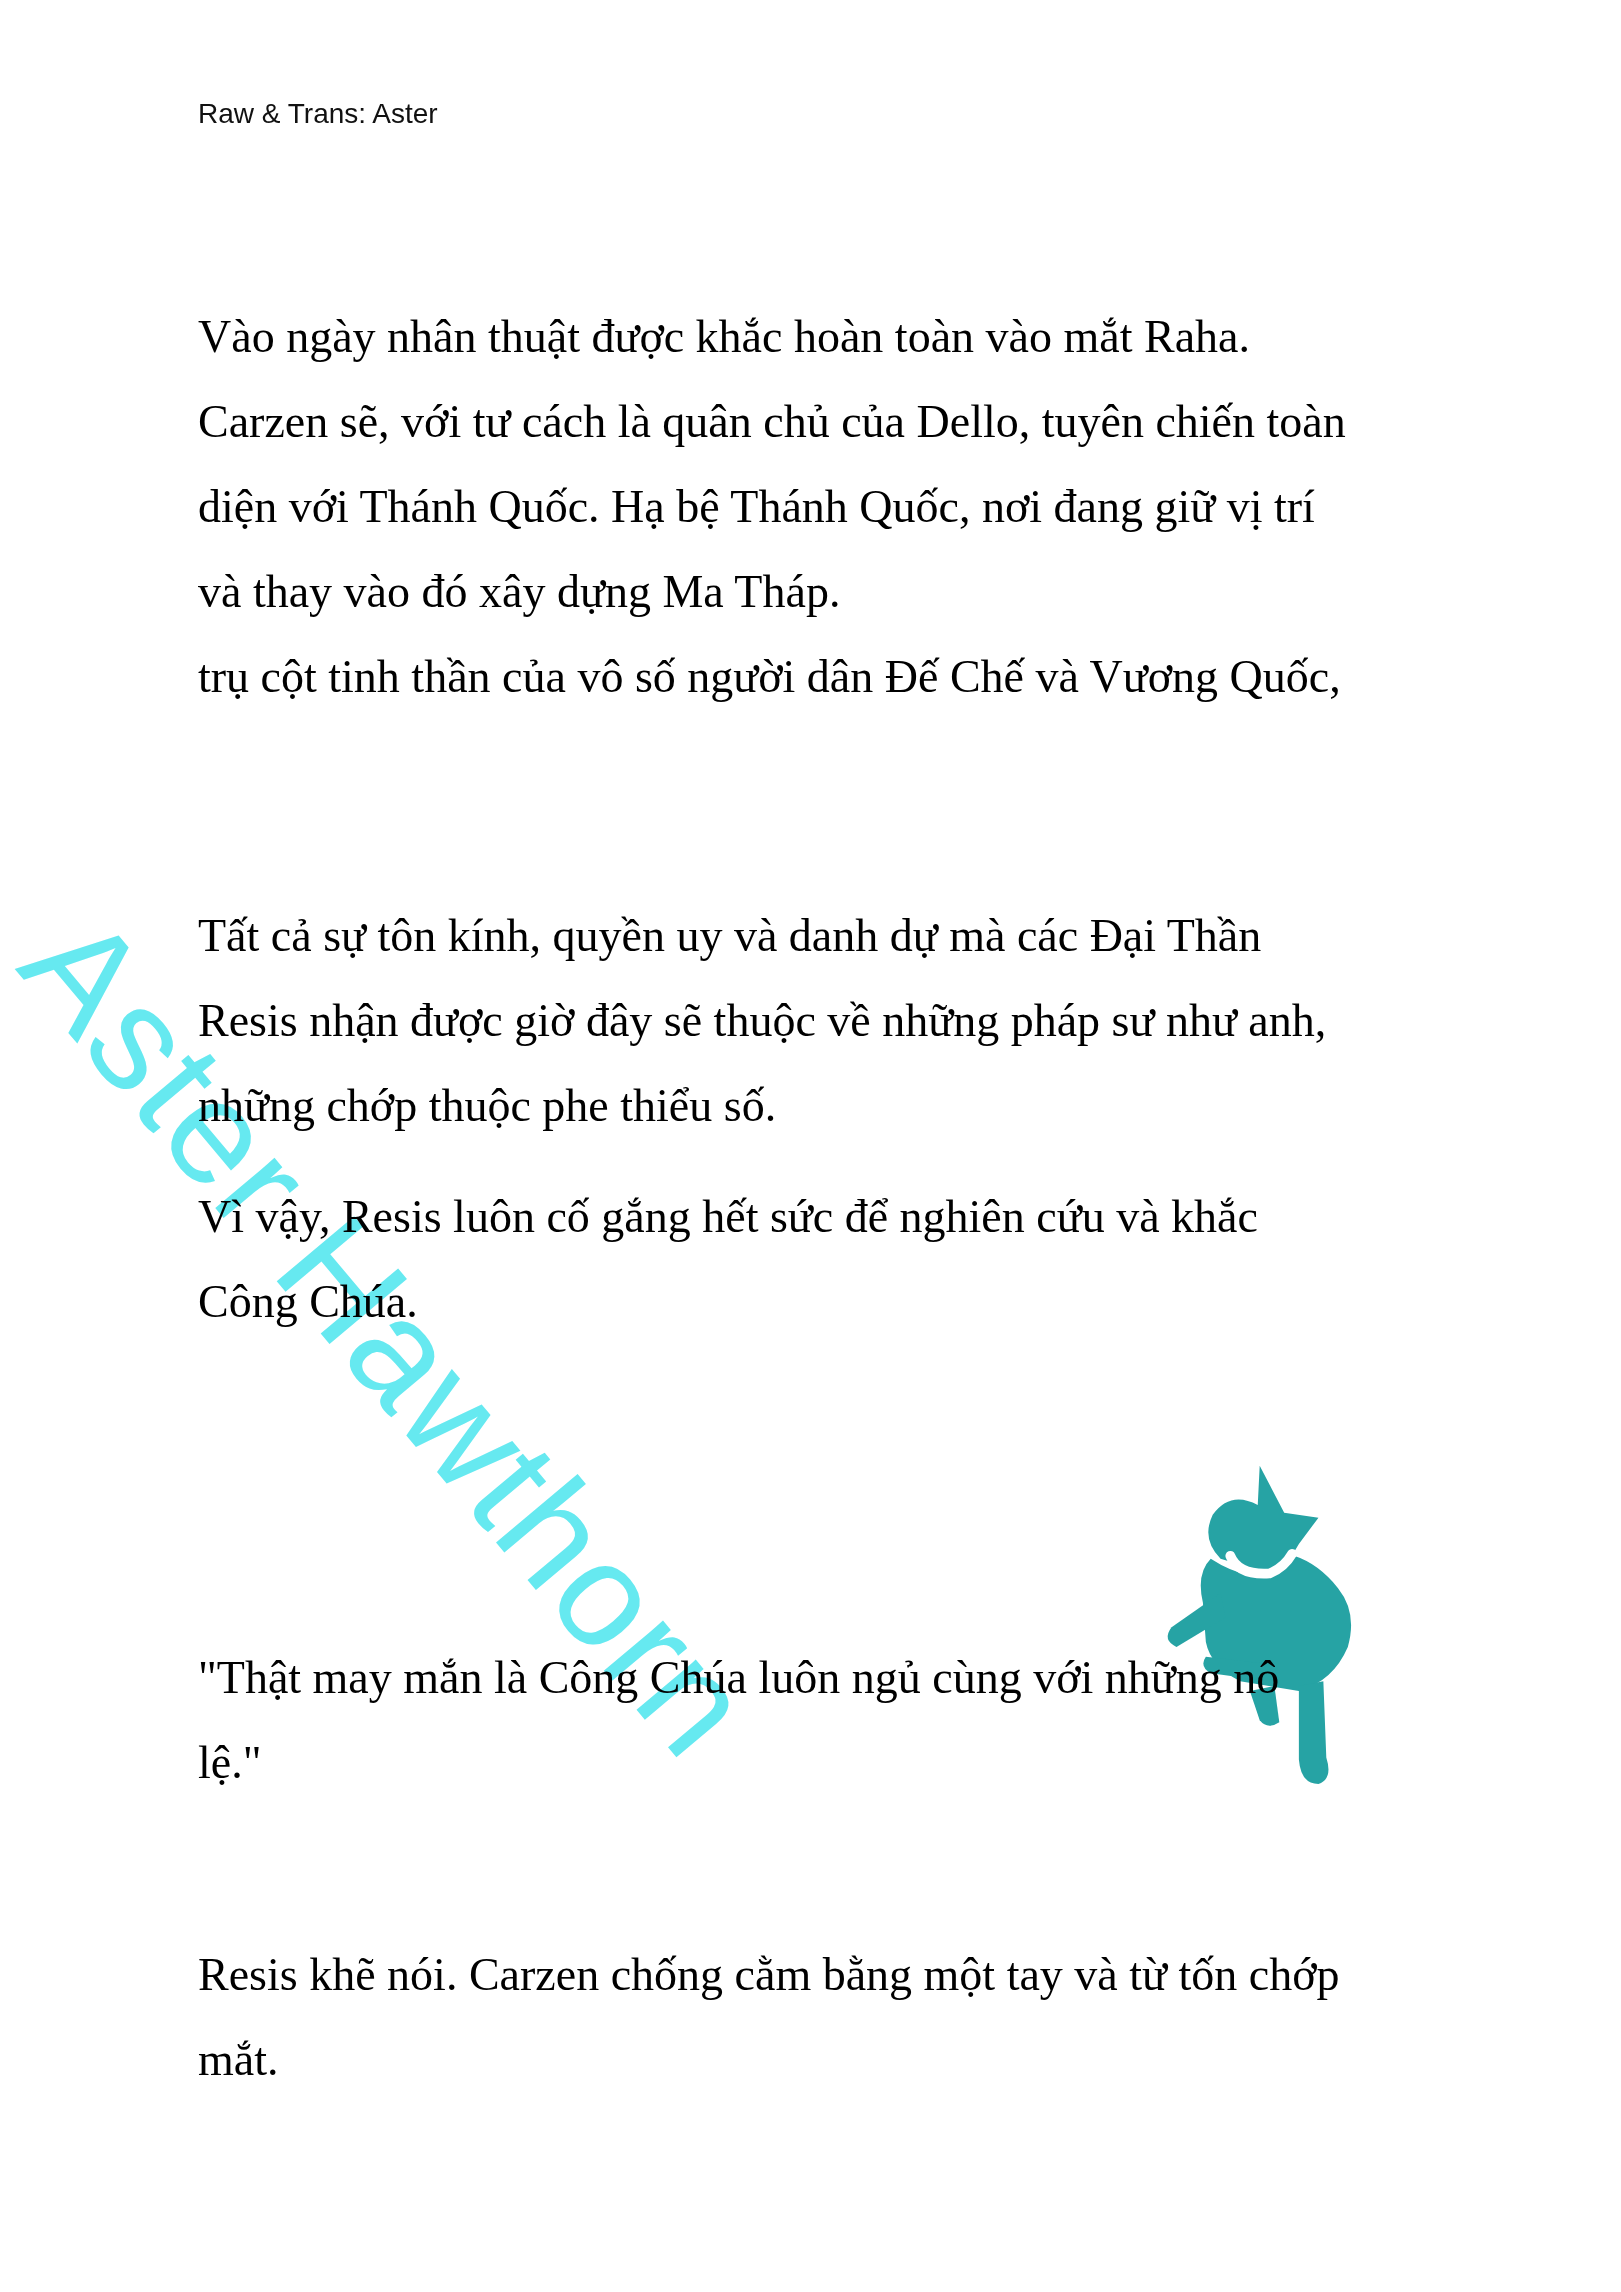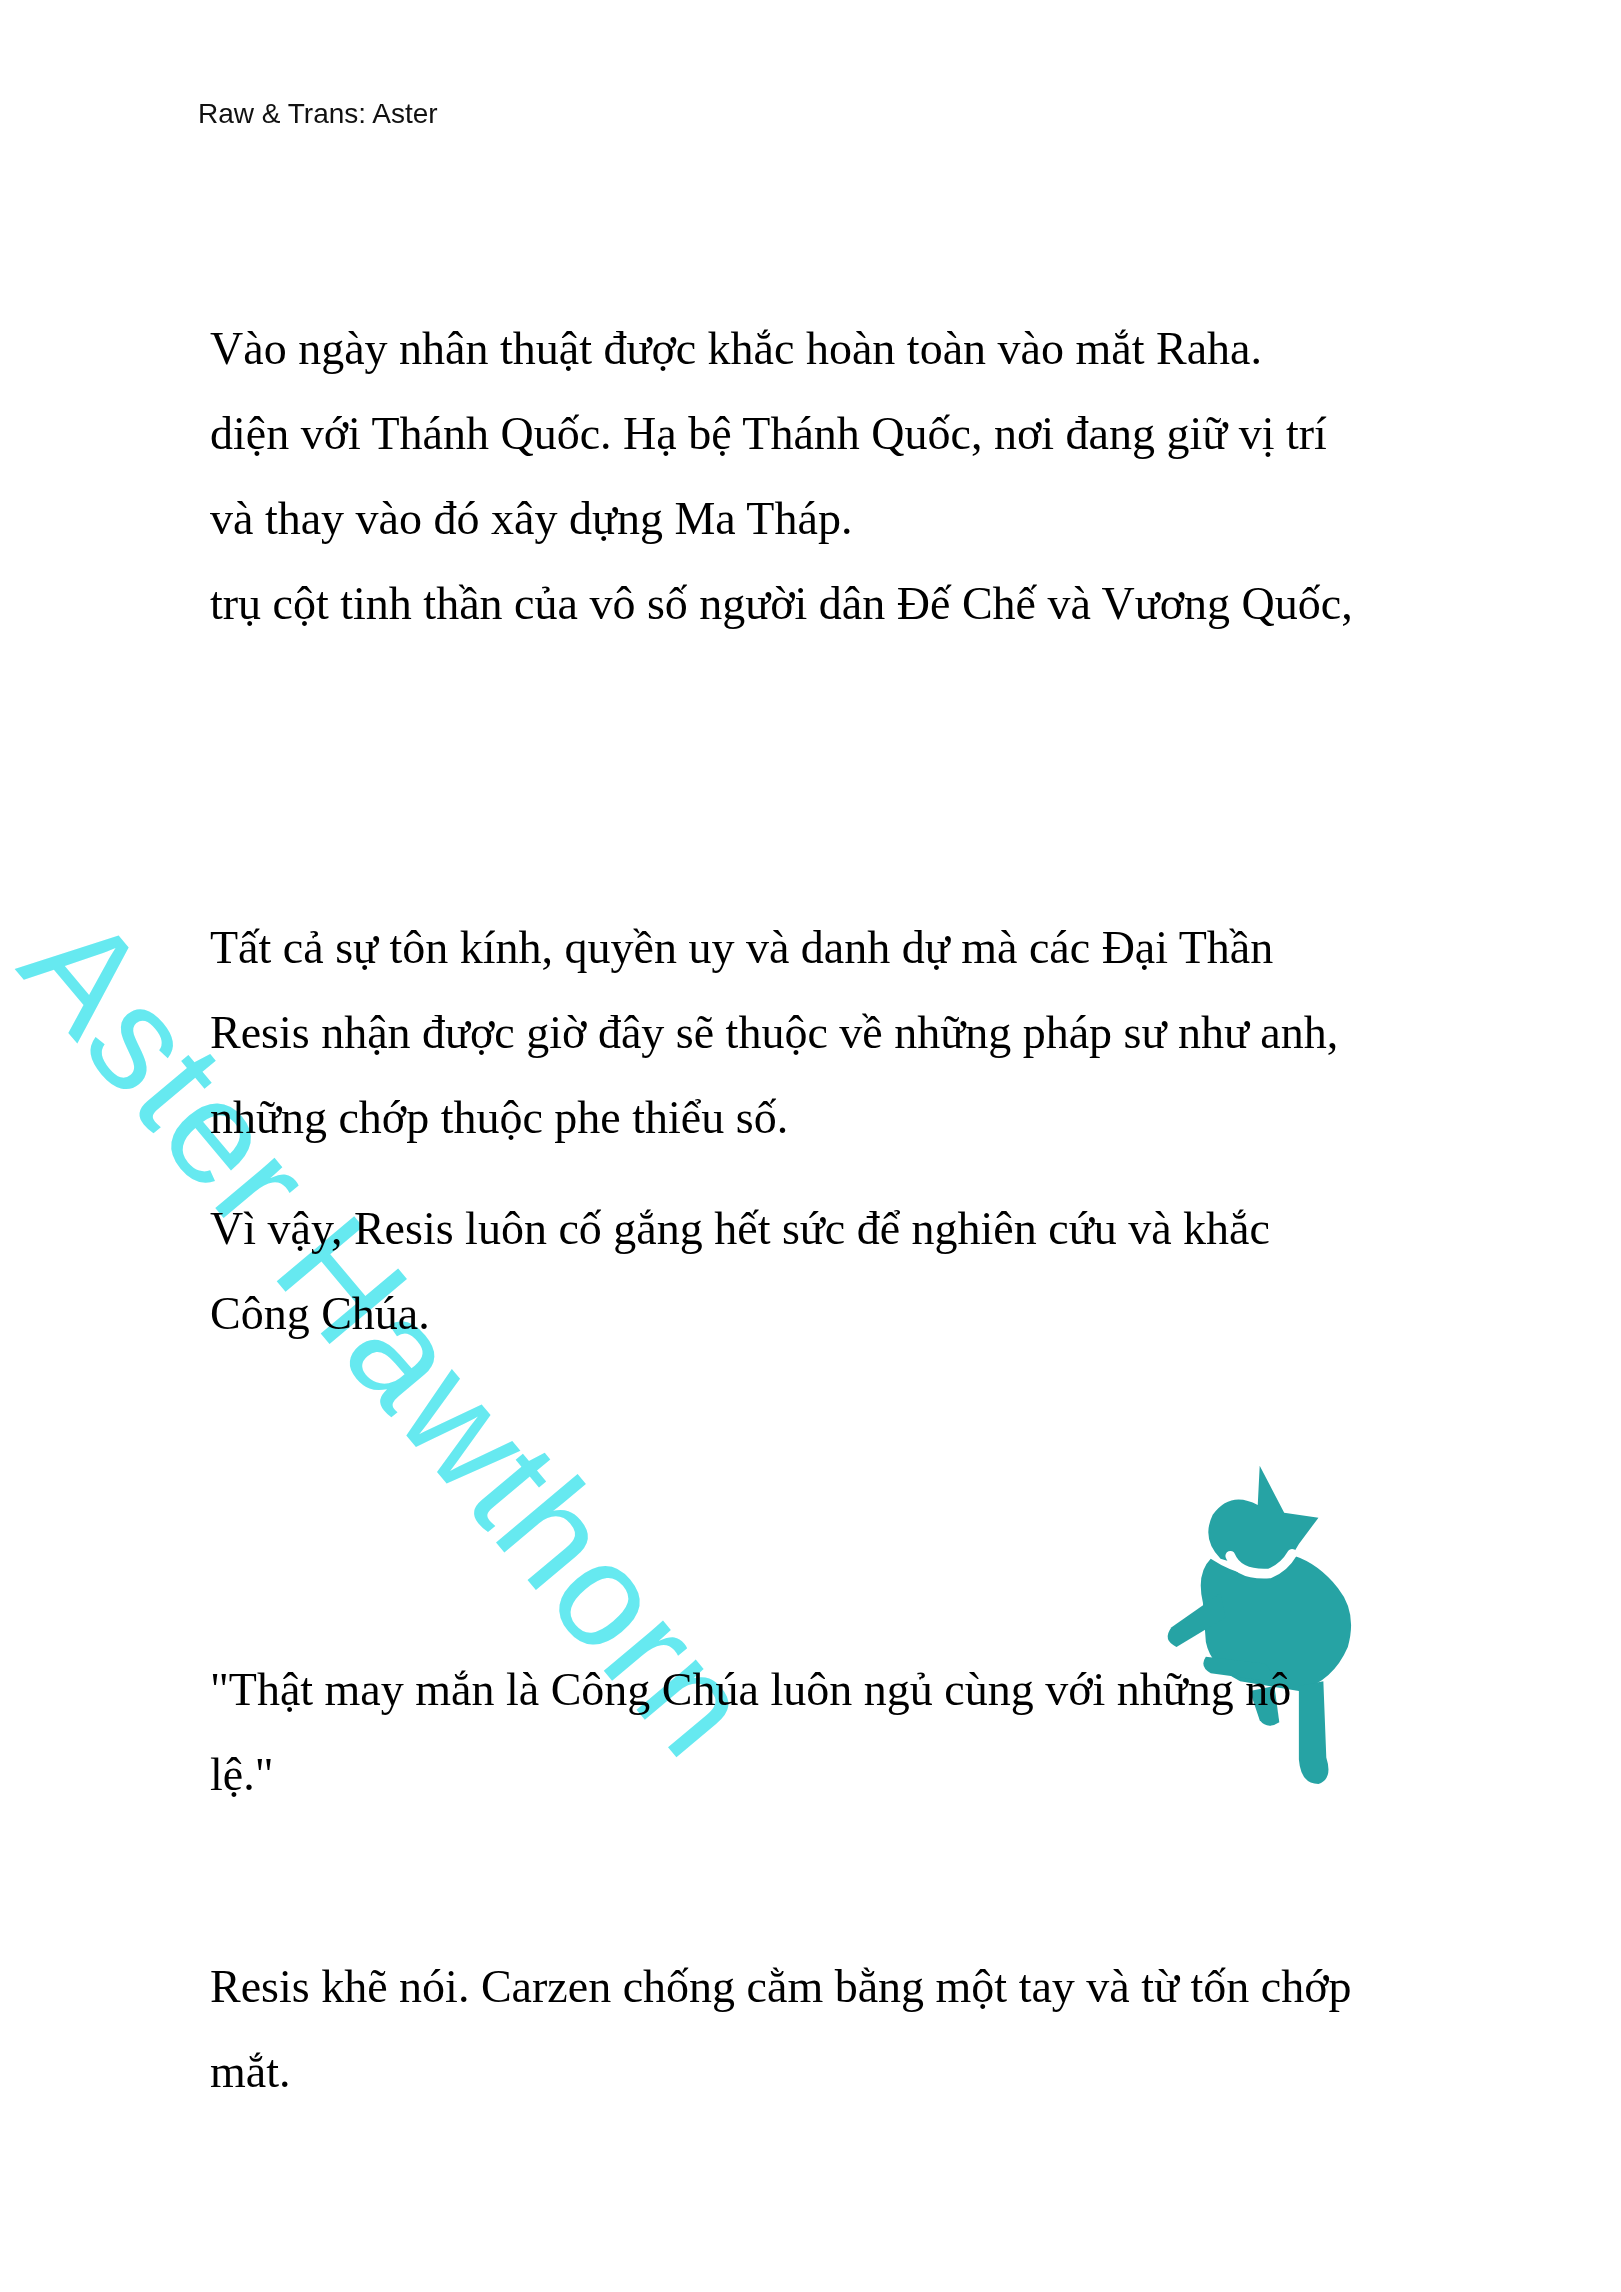--- a/index.html
+++ b/index.html
@@ -7,21 +7,21 @@
     .page { position: absolute; left: 0; top: 0; width: 1621px; height: 2293px; background: #ffffff; }
     .header {
       position: absolute; left: 198px; top: 98px;
       font-family: "Liberation Sans", sans-serif; font-size: 28px; color: #111111;
       white-space: nowrap;
     }
     .body-text {
       position: absolute; left: 198px; top: 0; width: 1255px;
       font-family: "Liberation Serif", serif; font-size: 46px; color: #000000;
     }
-    .para { position: absolute; left: 0; width: 1255px; margin: 12px; }
+    .para { position: absolute; left: 0; width: 1255px; margin: 0; }
     .line { display: block; height: 85px; line-height: 85px; white-space: nowrap; }
     .watermark {
       position: absolute; left: 118px; top: 882px;
       font-family: "Liberation Sans", sans-serif; font-size: 147px; color: #5ee8f0;
       transform-origin: 0 0; transform: rotate(50deg);
       white-space: nowrap; opacity: 0.95; pointer-events: none;
       font-weight: normal; letter-spacing: 2px;
     }
     .cat { position: absolute; left: 1152px; top: 1446px; width: 235px; height: 343px; pointer-events: none; }
     .text-layer { position: absolute; left: 0; top: 0; width: 1621px; height: 1646px; }
@@ -51,20 +51,21 @@
 
     <path d="M80 112 Q88 132 120 130 Q135 124 143 110" fill="none" stroke="#ffffff" stroke-width="10" stroke-linecap="round"></path>
   </svg>
 
   <div class="text-layer">
     <div class="header">Raw &amp; Trans: Aster</div>
 
     <div class="body-text">
       <div class="para" style="top:294px">
         <span class="line">Vào ngày nhân thuật được khắc hoàn toàn vào mắt Raha.</span>
+        <span class="line">Carzen sẽ, với tư cách là quân chủ của Dello, tuyên chiến toàn</span>
         <span class="line">diện với Thánh Quốc. Hạ bệ Thánh Quốc, nơi đang giữ vị trí</span>
         <span class="line">và thay vào đó xây dựng Ma Tháp.</span>
         <span class="line">trụ cột tinh thần của vô số người dân Đế Chế và Vương Quốc,</span>
       </div>
 
       <div class="para" style="top:893px">
         <span class="line">Tất cả sự tôn kính, quyền uy và danh dự mà các Đại Thần</span>
         <span class="line">Resis nhận được giờ đây sẽ thuộc về những pháp sư như anh,</span>
         <span class="line">những chớp thuộc phe thiểu số.</span>
       </div>

